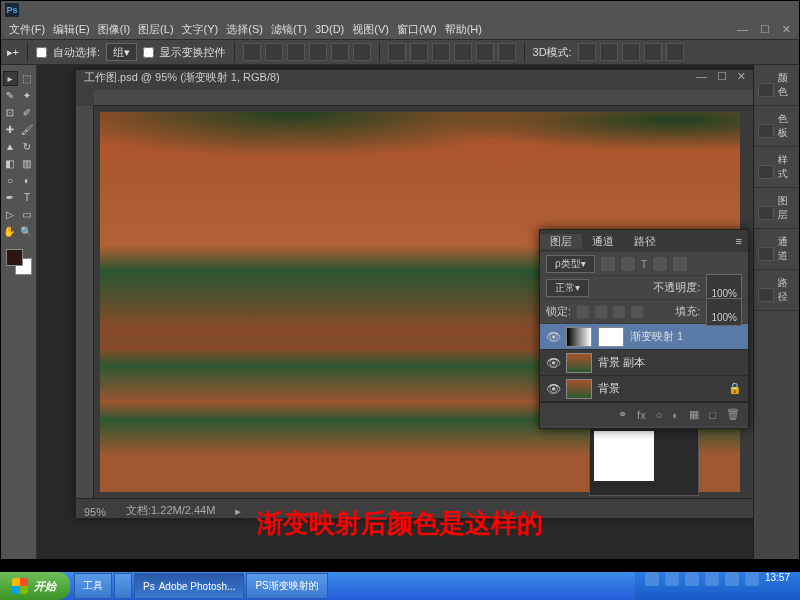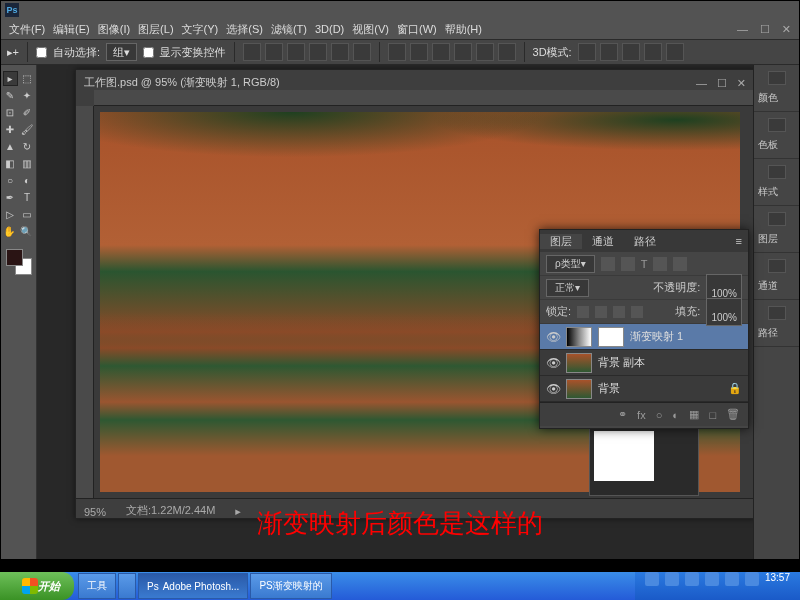--- a/index.html
+++ b/index.html
@@ -20,52 +20,52 @@
 .workspace{position:absolute;top:64px;left:0;right:0;bottom:0;display:flex}
 .toolpal{width:36px;background:#535353;border-right:1px solid #333;display:flex;flex-direction:column;align-items:center;padding-top:6px;gap:2px}
 .toolpal .row{display:flex;gap:2px}
 .toolpal .t{width:15px;height:15px;background:#535353;border:1px solid #535353;color:#ccc;font-size:10px;display:flex;align-items:center;justify-content:center}
 .toolpal .t.active{background:#3a3a3a;border-color:#222}
 .toolpal .swatch{margin-top:8px;position:relative;width:26px;height:26px}
 .toolpal .fg{position:absolute;top:0;left:0;width:17px;height:17px;background:#2a1414;border:1px solid #888}
 .toolpal .bg{position:absolute;bottom:0;right:0;width:17px;height:17px;background:#fff;border:1px solid #888}
 .canvasarea{flex:1;background:#282828;position:relative}
 .docwin{position:absolute;left:38px;top:4px;width:680px;height:450px;background:#3e3e3e;border:1px solid #222;box-shadow:0 0 6px rgba(0,0,0,.5)}
-.doctitle{height:20px;background:#3e3e3e;display:flex;align-items:flex-end;padding:0 8px;color:#ccc;font-size:11px}
+.doctitle{height:20px;background:#3e3e3e;display:flex;align-items:flex-start;padding:0 8px;color:#ccc;font-size:11px}
 .doctitle .wbtns{margin-left:auto;display:flex;gap:10px;color:#aaa}
 .ruler-t{position:absolute;top:20px;left:18px;right:0;height:16px;background:#4a4a4a;border-bottom:1px solid #222}
 .ruler-l{position:absolute;top:36px;left:0;width:18px;bottom:20px;background:#4a4a4a;border-right:1px solid #222}
 .canvas{position:absolute;top:36px;left:18px;right:0;bottom:20px;background:#3a3a3a;overflow:hidden}
 .image{position:absolute;left:6px;top:6px;width:640px;height:380px;background:linear-gradient(to bottom,#a8522a 0%,#b26035 35%,#2a5530 42%,#8a4a28 58%,#2e5832 62%,#9a5530 72%,#a05830 100%)}
 .image::before{content:"";position:absolute;top:0;left:0;right:0;height:80px;background:radial-gradient(ellipse at 30% 0,#1e4020 0%,transparent 40%),radial-gradient(ellipse at 90% 10%,#1e4020 0%,transparent 30%)}
 .image::after{content:"";position:absolute;bottom:0;left:0;right:0;height:180px;background:linear-gradient(to bottom,transparent,#8a4a28 20%,#2e5832 30%,#9a5530 50%,#2e5832 60%,#a05830 80%)}
 .building{position:absolute;right:140px;top:130px;width:40px;height:60px;background:#1a3a1e}
 .statusbar{position:absolute;bottom:0;left:0;right:0;height:20px;background:#3e3e3e;border-top:1px solid #222;display:flex;align-items:flex-end;padding:0 8px;color:#aaa;font-size:11px;gap:20px}
 .rightdock{position:absolute;right:0;top:64px;width:46px;bottom:0;background:#454545;border-left:1px solid #222}
-.rightdock .grp{border-bottom:1px solid #333;padding:6px 4px;color:#ccc;font-size:10px;display:flex;flex-direction:column;align-items:flex-start;gap:4px}
+.rightdock .grp{border-bottom:1px solid #333;padding:6px 4px;color:#ccc;font-size:10px;display:flex;flex-direction:row;align-items:flex-end;gap:4px}
 .rightdock .grp i{width:18px;height:14px;background:#3a3a3a;border:1px solid #555;display:block;margin:0 auto 2px}
 .layerspanel{position:absolute;right:50px;top:228px;width:210px;height:200px;background:#454545;border:1px solid #222;box-shadow:0 0 10px rgba(0,0,0,.7);z-index:10}
 .lp-tabs{height:22px;background:#383838;display:flex;align-items:center;color:#ccc;font-size:11px}
 .lp-tabs span{padding:0 10px}
 .lp-tabs span.active{background:#454545}
 .lp-row{height:24px;display:flex;align-items:center;padding:0 6px;color:#ccc;font-size:11px;gap:6px;border-bottom:1px solid #3a3a3a}
 .lp-row .dd{background:#383838;border:1px solid #666;padding:1px 8px;height:18px;display:flex;align-items:center;font-size:10px}
 .lp-row .pct{background:#383838;border:1px solid #666;padding:13px 4px;height:16px;font-size:10px}
 .lp-layers{background:#3a3a3a}
 .lp-layer{height:26px;display:flex;align-items:center;padding:0 6px;gap:6px;color:#ddd;font-size:11px;border-bottom:1px solid #2a2a2a}
 .lp-layer.sel{background:#5a7aa8}
 .lp-layer .eye{width:14px;height:14px;color:#ccc;font-size:12px}
 .lp-layer .thumb{width:26px;height:20px;background:#666;border:1px solid #888}
 .lp-layer .mask{width:26px;height:20px;background:#fff;border:1px solid #888}
 .lp-bottom{height:24px;background:#3e3e3e;border-top:1px solid #222;display:flex;align-items:center;justify-content:flex-end;gap:10px;padding:0 8px;color:#999;font-size:11px}
 .thumbpanel{position:absolute;right:100px;top:425px;width:110px;height:70px;background:#2a2a2a;border:1px solid #555}
 .thumbpanel .a{width:60px;height:50px;background:#fff;margin:4px}
-.caption{position:absolute;left:0;right:0;top:505px;text-align:center;color:#ff0000;font-size:26px;font-weight:400}
+.caption{position:absolute;left:0;right:0;top:505px;text-align:center;color:#ff0000;font-size:26px;font-weight:700}
 .taskbar{position:absolute;bottom:0;left:0;right:0;height:28px;background:linear-gradient(to bottom,#3a8de8,#245bd8);display:flex;align-items:center;font-size:11px;color:#fff}
-.start{height:28px;background:linear-gradient(to bottom,#6ec05a,#3a9225);padding:0 14px 0 22px;display:flex;align-items:center;gap:0;border-radius:0 12px 12px 0;font-weight:bold;font-style:italic}
+.start{height:28px;background:linear-gradient(to bottom,#6ec05a,#3a9225);padding:0 14px 0 12px;display:flex;align-items:center;gap:6px;border-radius:0 12px 12px 0;font-weight:bold;font-style:italic}
 .start .logo{width:16px;height:16px;background:conic-gradient(#f25022 0 25%,#7fba00 25% 50%,#00a4ef 50% 75%,#ffb900 75% 100%);border-radius:3px}
 .tasks{display:flex;gap:2px;margin-left:4px;flex:1}
 .task{height:22px;background:linear-gradient(to bottom,#5a9ae8,#3a7ad0);border:1px solid #2a5aa8;padding:12px 8px;display:flex;align-items:center;gap:4px;font-size:10px;max-width:140px;overflow:hidden;white-space:nowrap}
 .task.active{background:linear-gradient(to bottom,#2a5aa8,#3a7ad0)}
 .tray{height:28px;background:linear-gradient(to bottom,#2a7ae0,#1a5ac8);padding:0 10px;display:flex;align-items:flex-start;gap:6px;font-size:10px}
 .tray i{width:14px;height:14px;background:#4a8ae0;border-radius:2px}
 </style>
 </head>
 <body>
 

